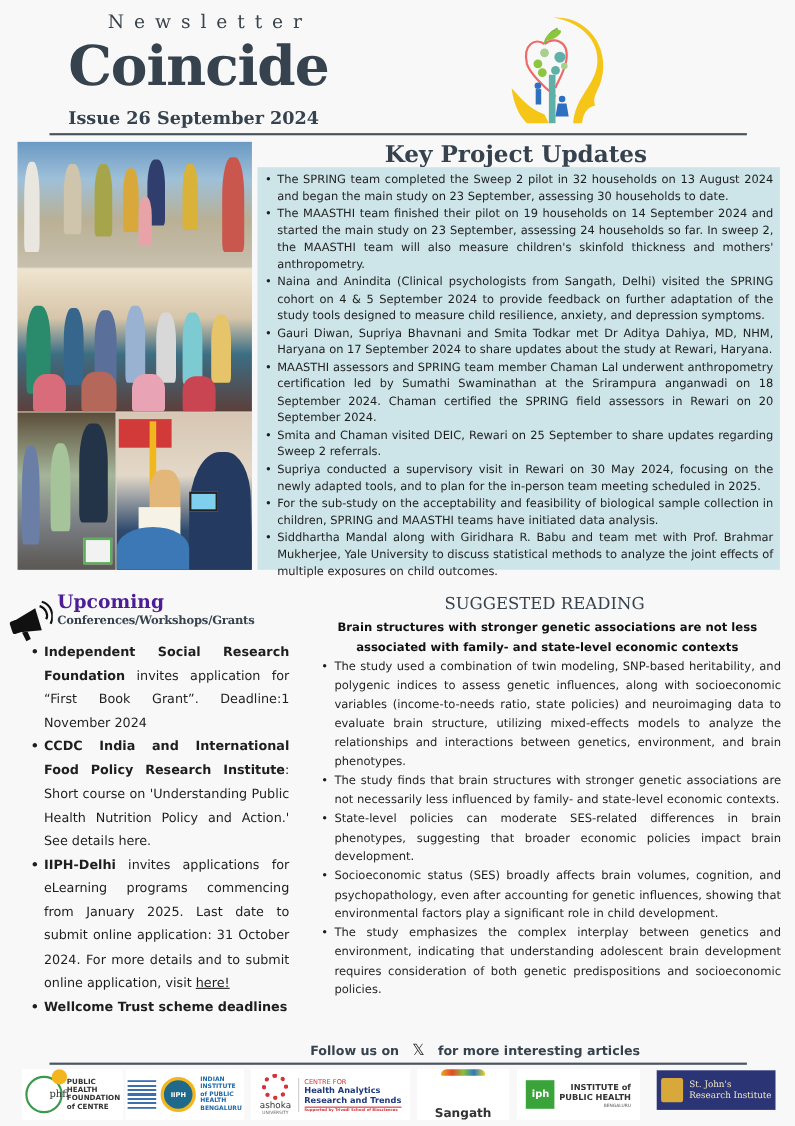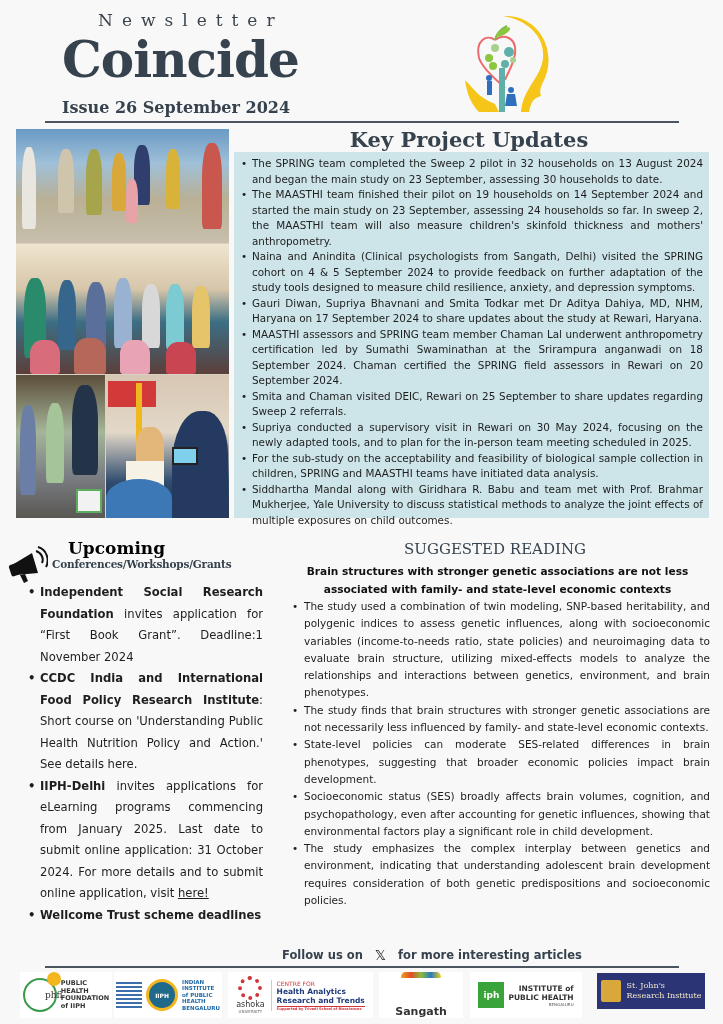--- a/index.html
+++ b/index.html
@@ -21,21 +21,21 @@
   .p4 { left: 90px; top: 246px; width: 123px; height: 143px; background: linear-gradient(180deg,#d7c6b3 0%,#e3d8c8 40%,#2f4b6e 75%,#2a3648 100%); }
   .person { position: absolute; border-radius: 40% 40% 10% 10%; }
 
   .kpu-title { position: absolute; left: 230px; top: 127px; width: 478px; text-align: center; font-family: "DejaVu Serif", serif; font-weight: bold; font-size: 21px; color: #36424d; }
   .kpu-box { position: absolute; left: 234px; top: 152px; width: 475px; height: 366px; background: #cde4e8; padding: 4px 6px 0 6px; }
   .kpu-list { list-style: none; }
   .kpu-list li { position: relative; padding-left: 12px; font-size: 10.4px; line-height: 15.5px; text-align: justify; color: #1e1e1e; }
   .kpu-list li::before { content: "•"; position: absolute; left: 1px; top: 0; }
 
   .megaphone { position: absolute; left: 8px; top: 545px; width: 40px; height: 40px; }
-  .upc-title { position: absolute; left: 52px; top: 538px; font-family: "DejaVu Serif", serif; font-weight: bold; font-size: 17px; color: #000000; margin-left: 16px; }
+  .upc-title { position: absolute; left: 52px; top: 538px; font-family: "DejaVu Serif", serif; font-weight: bold; font-size: 17px; color: #4c1d95; }
   .upc-sub { position: absolute; left: 52px; top: 558px; font-family: "DejaVu Serif", serif; font-weight: bold; font-size: 10.5px; color: #36424d; letter-spacing: -0.2px; }
   .upc-list { position: absolute; left: 28px; top: 582px; width: 235px; list-style: none; }
   .upc-list li { position: relative; padding-left: 12px; font-size: 11.6px; line-height: 21.5px; text-align: justify; color: #1e1e1e; }
   .upc-list li::before { content: "•"; position: absolute; left: 0; top: 0; font-weight: bold; }
   .upc-list b { font-weight: bold; }
   .upc-list .link { text-decoration: underline; }
 
   .sr-title { position: absolute; left: 280px; top: 540px; width: 430px; text-align: center; font-family: "DejaVu Serif", serif; font-size: 15px; color: #36424d; }
   .sr-headline { position: absolute; left: 300px; top: 563px; width: 395px; text-align: center; font-weight: bold; font-size: 10.6px; line-height: 17.5px; color: #111; }
   .sr-list { position: absolute; left: 290px; top: 598px; width: 420px; list-style: none; }
@@ -176,21 +176,21 @@
 
 <div class="partner phfi">
   <div class="circle" style="width:34px;height:34px;border:2px solid #3c9a4c;display:flex;align-items:center;justify-content:center;margin-right:4px;position:relative;">
     <span style="font-family:'DejaVu Serif',serif;font-size:9px;font-weight:normal;color:#333;margin-left:28px;">phfi</span>
     <span class="circle" style="position:absolute;top:-8px;right:-6px;width:14px;height:14px;background:#f3b61f;"></span>
   </div>
   <div class="lg-small" style="color:#333;">
     <div>PUBLIC</div>
     <div>HEALTH</div>
     <div>FOUNDATION</div>
-    <div>of IIPH</div>
+    <div>of CENTRE</div>
   </div>
 </div>
 
 <div class="partner iiph">
   <div style="width:26px;height:26px;background:repeating-linear-gradient(0deg,#3b6fae 0 2px,transparent 2px 4px);margin-right:4px;"></div>
   <div class="circle" style="width:32px;height:32px;background:#1f6a8a;display:flex;align-items:center;justify-content:center;margin-right:4px;border:3px solid #f3b61f;">
     <span style="font-size:6px;color:#fff;">IIPH</span>
   </div>
   <div class="lg-small" style="font-size:5.5px;line-height:6.5px;color:#1f6aa8;">
     <div>INDIAN</div>

